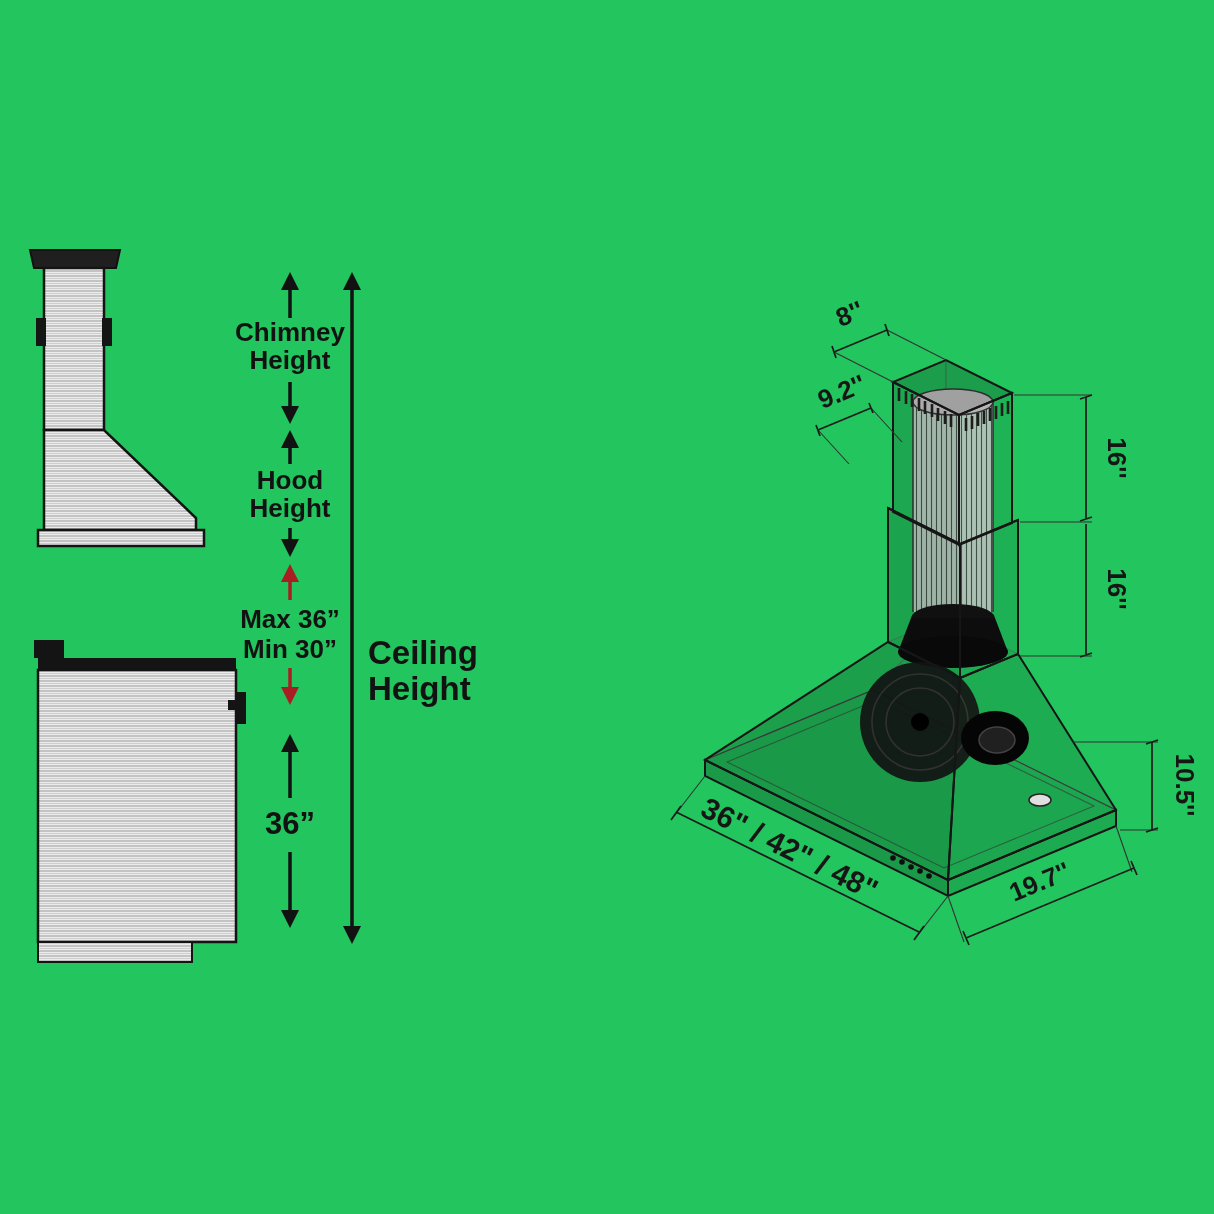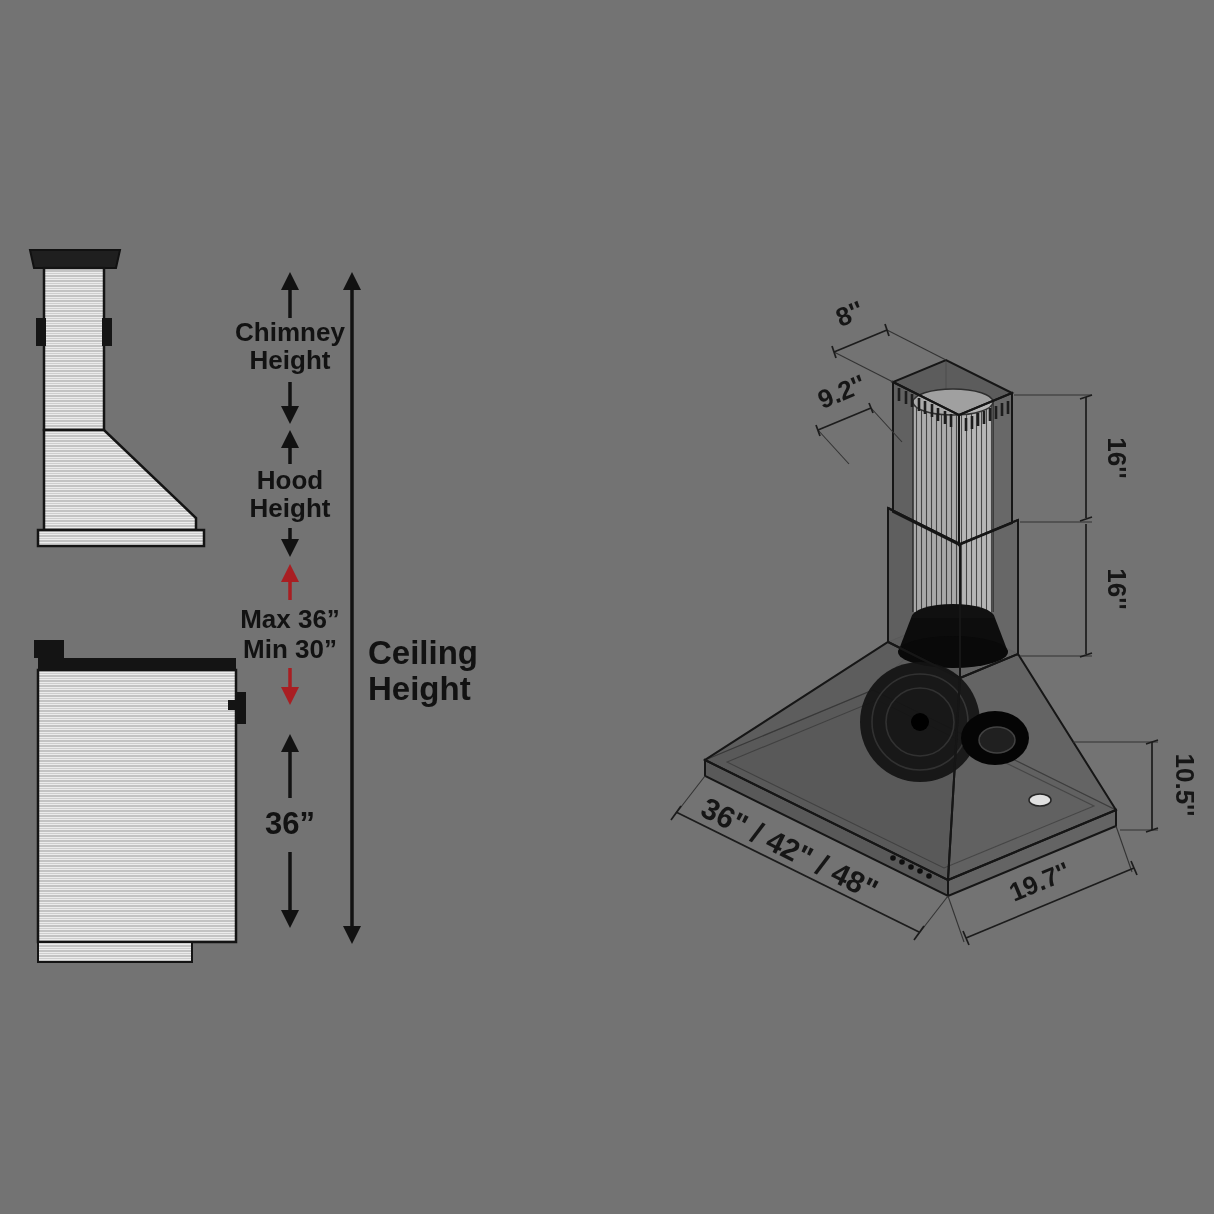--- a/index.html
+++ b/index.html
@@ -1,16 +1,16 @@
 <!DOCTYPE html>
 <html><head>
 <meta charset="utf-8">
 <style>
   html,body{margin:0;padding:0;background:#ffffff;}
-  .canvas{position:relative;width:1214px;height:1214px;background:#737373;overflow:hidden;}
+  .canvas{position:relative;width:1214px;height:1214px;background:#22c55e;overflow:hidden;}
   svg{position:absolute;left:0;top:0;}
   svg text{font-family:"Liberation Sans","DejaVu Sans",sans-serif;fill:#121212;}
   .lbl{font-weight:700;font-size:26px;}
   .lbl-big{font-weight:700;font-size:31px;}
   .lbl-ceil{font-weight:700;font-size:33px;}
   .dim{font-weight:600;font-size:26px;fill:#161616;}
   .dim-lg{font-weight:600;font-size:30px;fill:#161616;}
   .arrow{stroke:#121212;stroke-width:3.5;}
   .ahead{fill:#121212;}
   .face{stroke:#161616;stroke-width:2;}

